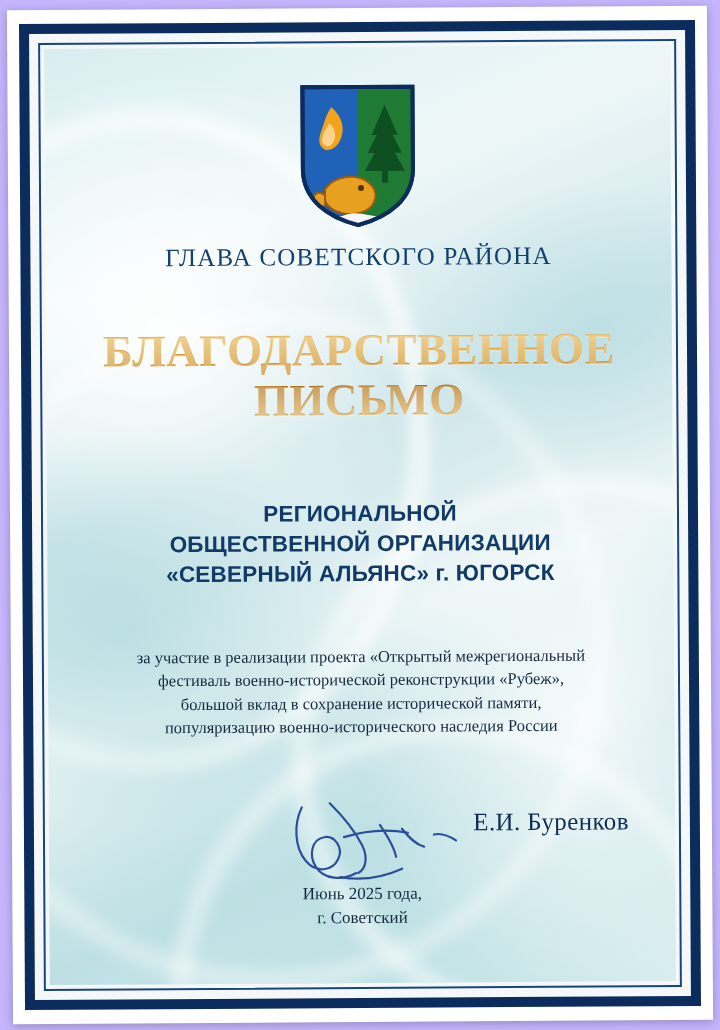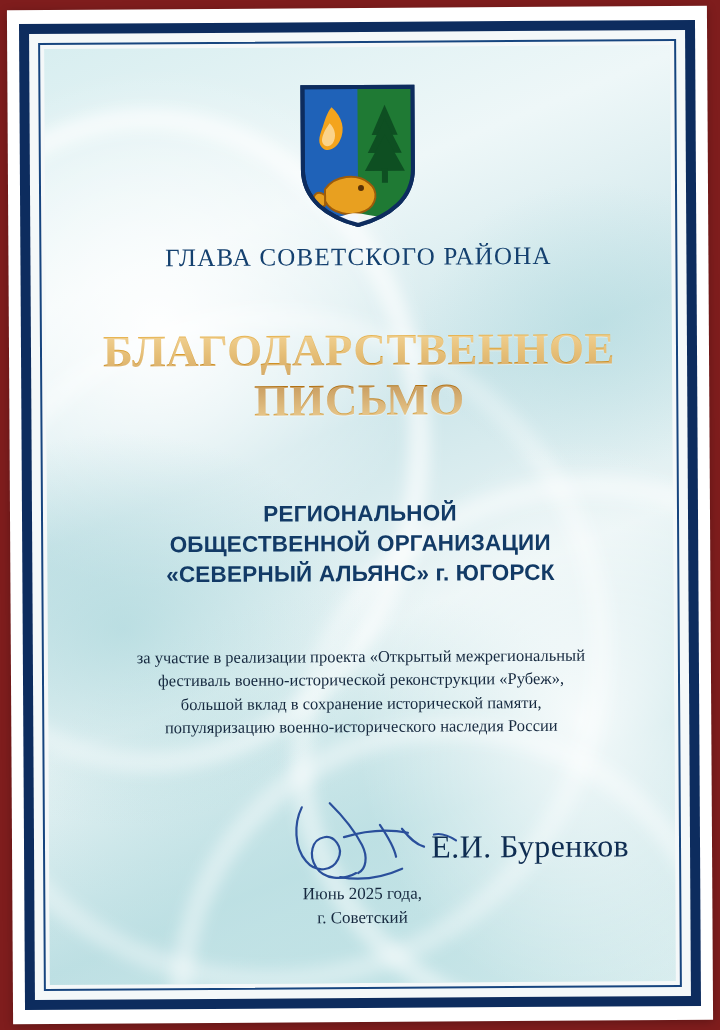--- a/index.html
+++ b/index.html
@@ -11,21 +11,21 @@
     width: 720px;
     height: 1030px;
     overflow: hidden;
     font-family: "Liberation Serif", serif;
   }
 
   #certificate-page {
     position: relative;
     width: 720px;
     height: 1030px;
-    background: #7f1d1d;
+    background: #c4b5fd;
   }
 
   
   .paper {
     position: absolute;
     left: 10px;
     top: 8px;
     width: 700px;
     height: 1014px;
     background: #ffffff;
@@ -172,23 +172,23 @@
   .sign-svg {
     position: absolute;
     left: 235px;
     top: 0;
     width: 220px;
     height: 100px;
   }
   .sign-name {
     position: absolute;
     right: 46px;
-    top: 40px;
-    font-family: "Liberation Serif", serif;
-    font-size: 32px;
+    top: 20px;
+    font-family: "Liberation Serif", serif;
+    font-size: 25px;
     color: #0f2d52;
     letter-spacing: 0.4px;
   }
   .sign-rule {
     position: absolute;
     left: 255px;
     right: 40px;
     top: 50px;
     height: 1px;
     background: rgba(20,60,100,0.0);

